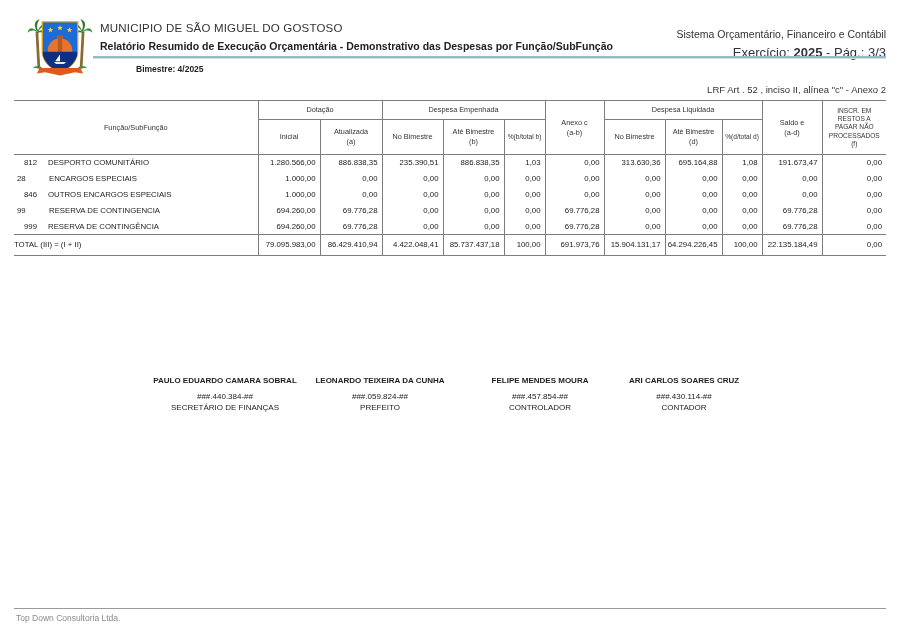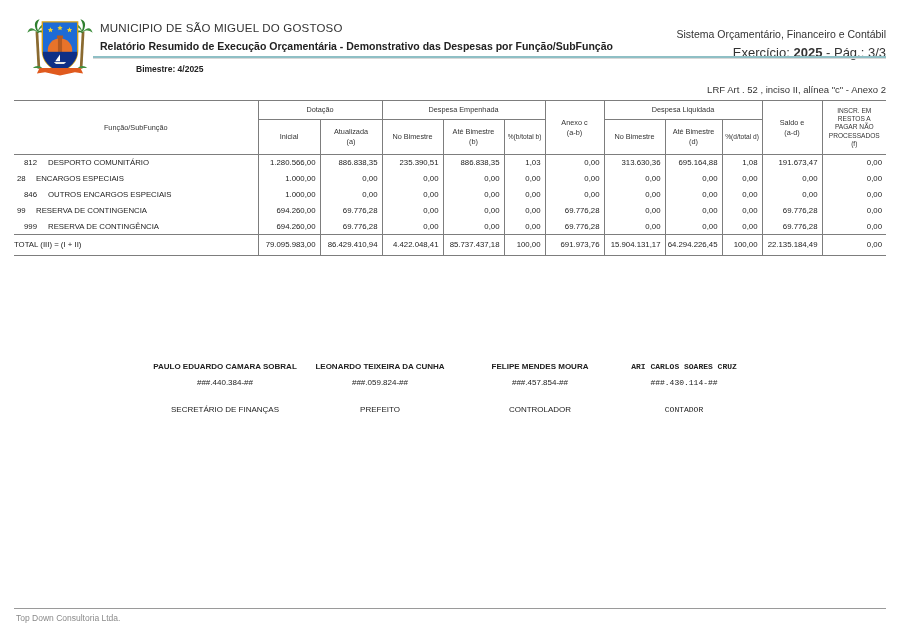--- a/index.html
+++ b/index.html
@@ -36,38 +36,38 @@
   thead .top-edge{border-top:1px solid #7d7d7d;}
   thead .group{height:18px;border-bottom:1px solid #7d7d7d;}
   thead .sub{height:34px;}
   thead .under{border-bottom:1px solid #7d7d7d;}
   thead th.small-pct{font-size:6.6px;}
   thead th.inscr-h{font-size:6.6px;line-height:1.25;}
   tbody td{height:15.8px;font-size:7.8px;color:#222;vertical-align:middle;}
   tbody td.num, tfoot td.num{text-align:right;padding-right:4px;}
   td.funcao-cell{white-space:nowrap;}
   .row-code{display:inline-block;font-size:7.8px;}
-  .lvl-main .row-code{margin-left:3px;width:19px;}
+  .lvl-main .row-code{margin-left:3px;width:32px;}
   .lvl-sub  .row-code{margin-left:10px;width:24px;}
   .row-name{font-size:7.8px;}
   tfoot td{
     height:20px;font-size:7.8px;color:#222;vertical-align:middle;
     border-top:1px solid #7d7d7d;border-bottom:1px solid #7d7d7d;
   }
   td.total-label{padding-left:1px;}
   
-  .signatures{position:absolute;left:0;top:362px;width:900px;height:45px;}
+  .signatures{position:absolute;left:0;top:376px;width:900px;height:45px;}
   .sig{position:absolute;width:220px;text-align:center;transform:translateX(-50%);}
   .sig .sig-name{font-size:8px;font-weight:bold;color:#222;}
   .sig .sig-id{font-size:8px;margin-top:7px;color:#222;}
-  .sig .sig-role{font-size:8px;margin-top:18px;color:#222;}
+  .sig .sig-role{font-size:8px;margin-top:2px;color:#222;}
   .sig:nth-child(1){left:225px;}
   .sig:nth-child(2){left:380px;}
   .sig:nth-child(3){left:540px;}
-  .sig:nth-child(4){left:684px;font-family:Liberation Mono, monospace;}
+  .sig:nth-child(4){left:684px;}
   
   .footer-rule{position:absolute;left:14px;top:608px;width:872px;height:1px;background:#9a9a9a;}
   .footer-text{position:absolute;left:16px;top:613px;font-size:8.5px;color:#8a8a8a;}
 </style>
 </head>
 <body>
 
 <div class="page">
 
   <svg class="crest" viewBox="0 0 100 100" aria-hidden="true">

